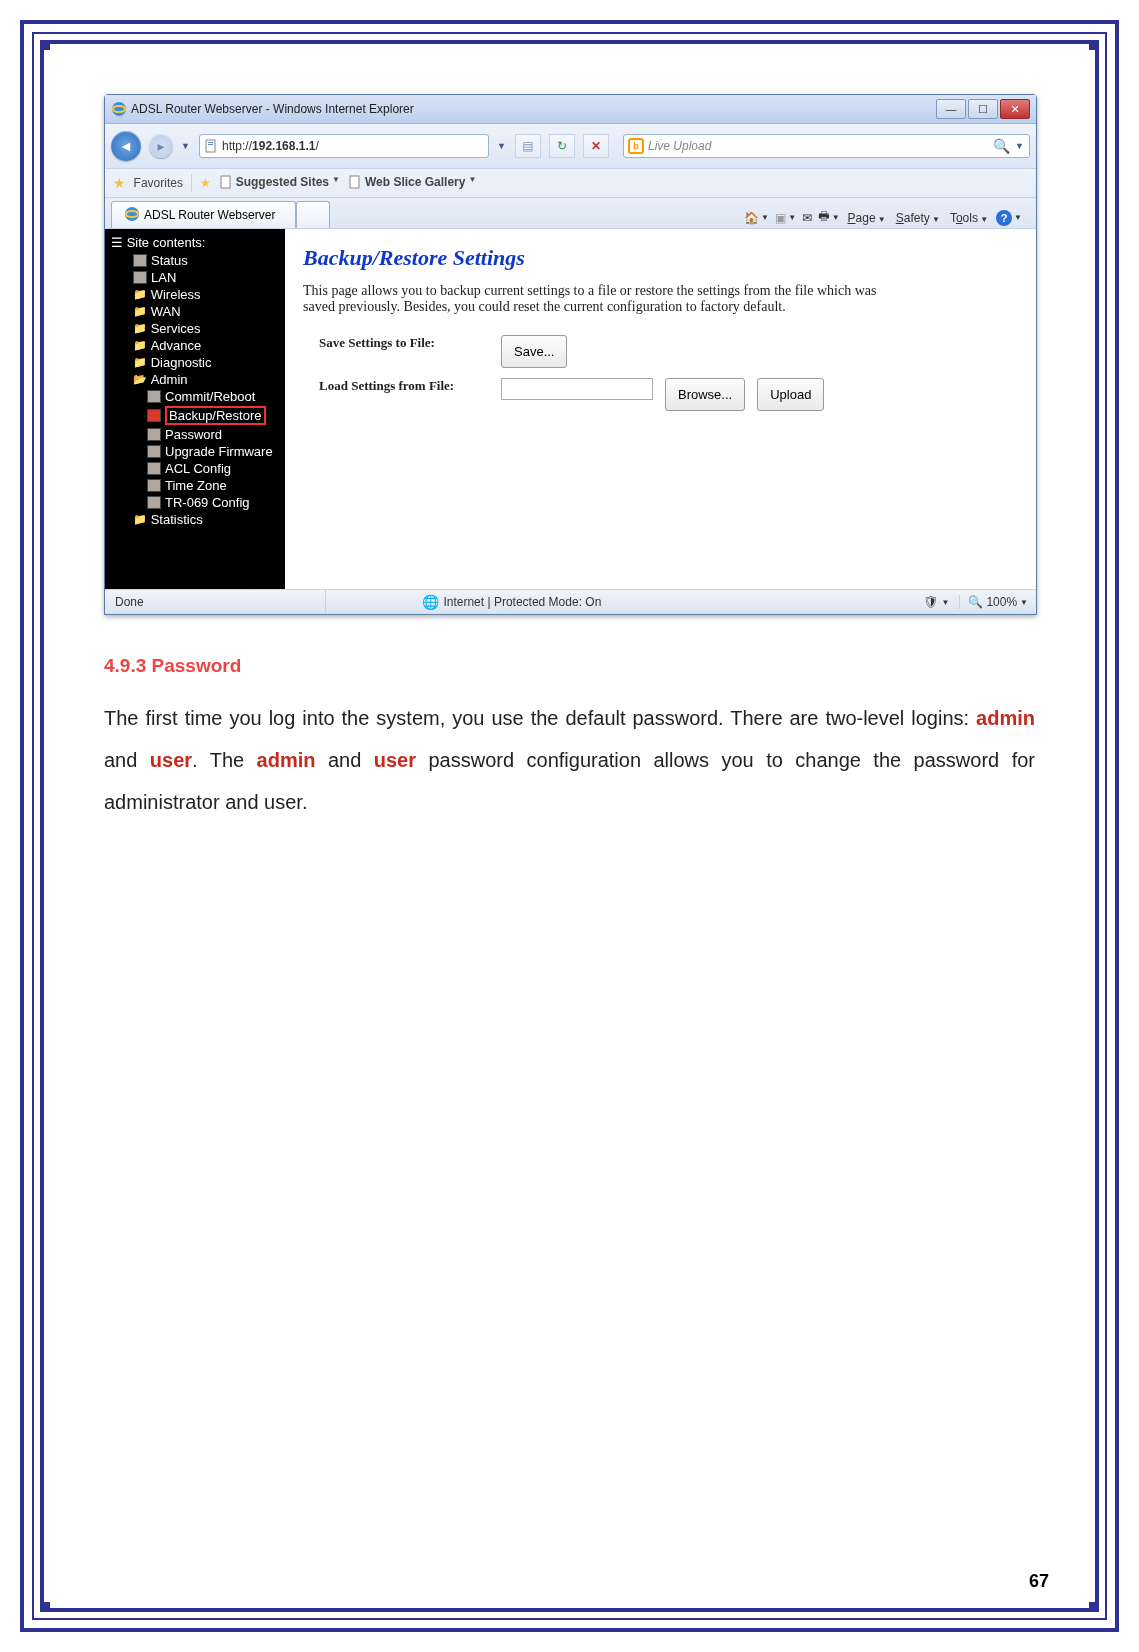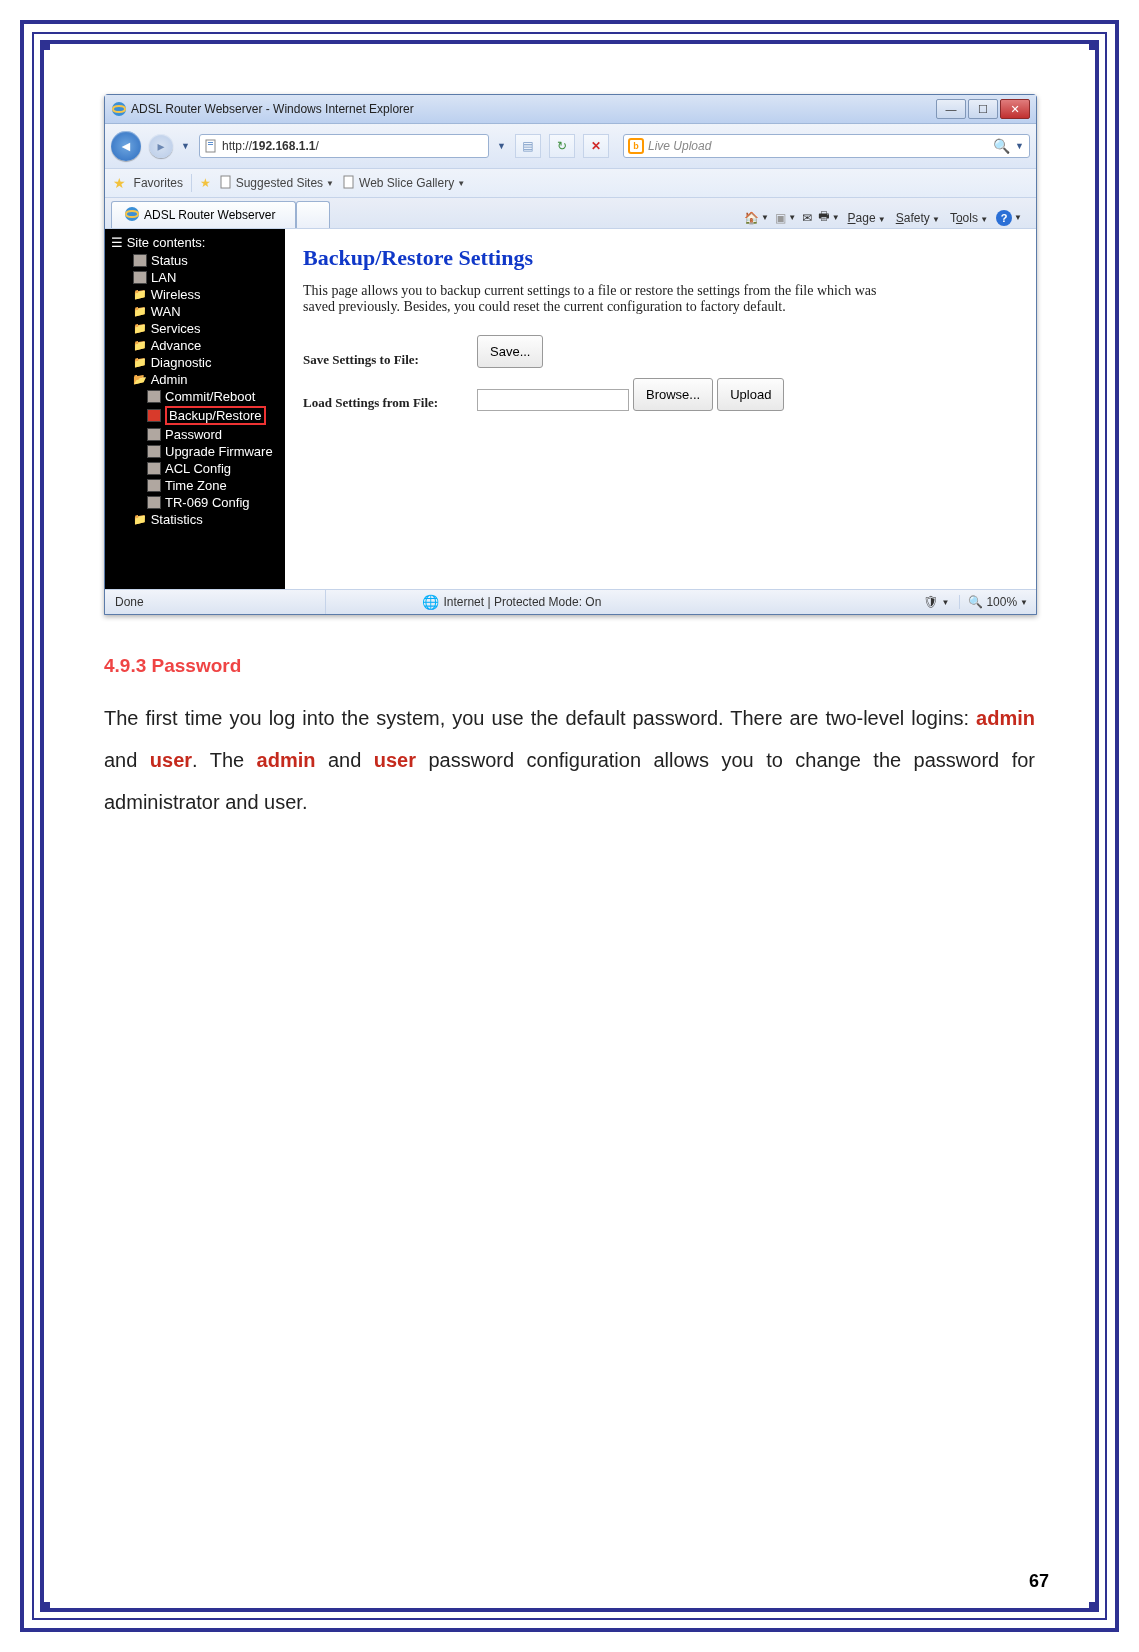--- a/index.html
+++ b/index.html
@@ -145,21 +145,21 @@
     display:flex; align-items:center;
     padding:0 8px;
     gap:8px;
     font-size:12px;
     color:#444;
     border-bottom:1px solid #c5d3e9;
   }
   .star-icon { color:#f2c23e; font-size:14px; }
   .fav-sep { width:1px; height:18px; background:#c5d3e9; }
   .ie-star { color:#f2c23e; }
-  .fav-link { display:flex; align-items:center; gap:3px; }
+  .fav-link { display:flex; align-items:flex-start; gap:3px;font-weight:bold; }
   .dd-tri { font-size:8px; }
 
   .tabbar {
     background: linear-gradient(#eaeef7,#dde6f4);
     height: 30px;
     display:flex; align-items:flex-end;
     padding:0 6px;
     border-bottom:1px solid #c5d3e9;
   }
   .tab {
@@ -217,25 +217,26 @@
   .mainpanel {
     flex:1;
     padding: 10px 18px;
     font-family: "Times New Roman", serif;
     font-size: 14px;
     color:#222;
   }
   .panel-title {
     color:#1038c8;
     font-size: 22px;
+    font-style: italic;
     font-weight:bold;
     margin:6px 0 12px 0;
   }
   .panel-desc { max-width: 580px; margin-bottom:20px; }
-  .form-row { display:flex; align-items:flex-end; margin: 10px 0; gap:4px; }
+  .form-row { display:flex; align-items:flex-start; margin: 10px 16px; gap:12px; }
   .form-label { width: 170px; font-weight:bold; font-size:13px; }
   .btn {
     background: linear-gradient(#fdfdfd,#e9e9e9);
     border:1px solid #999;
     border-radius:3px;
     padding:8px 12px;
     font-size:13px;
     font-family: Arial, sans-serif;
   }
   .filebox { width:150px; height:20px; border:1px solid #aaa; background:#fff; }

